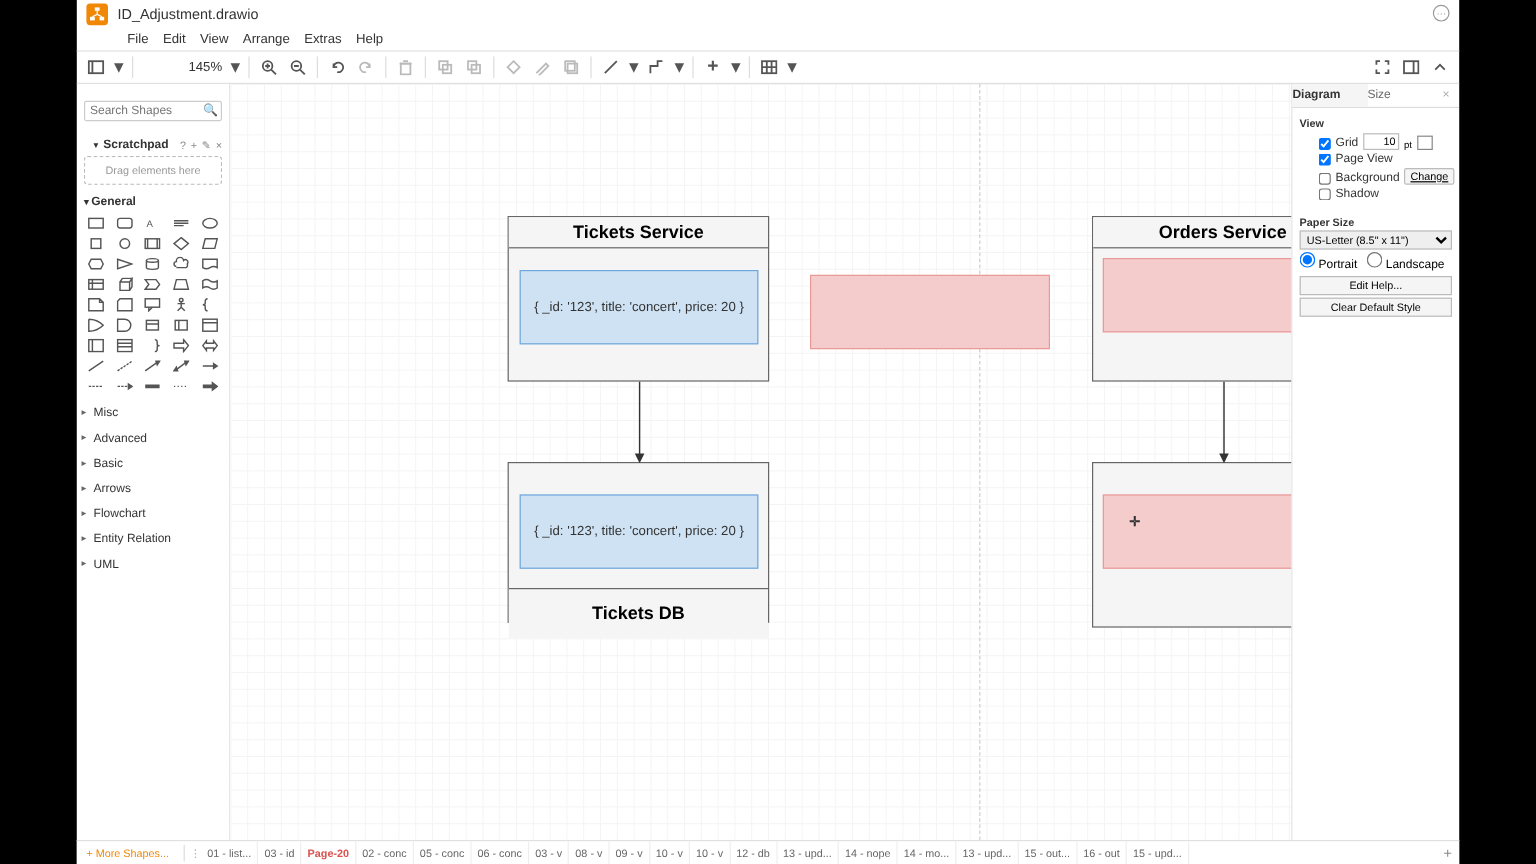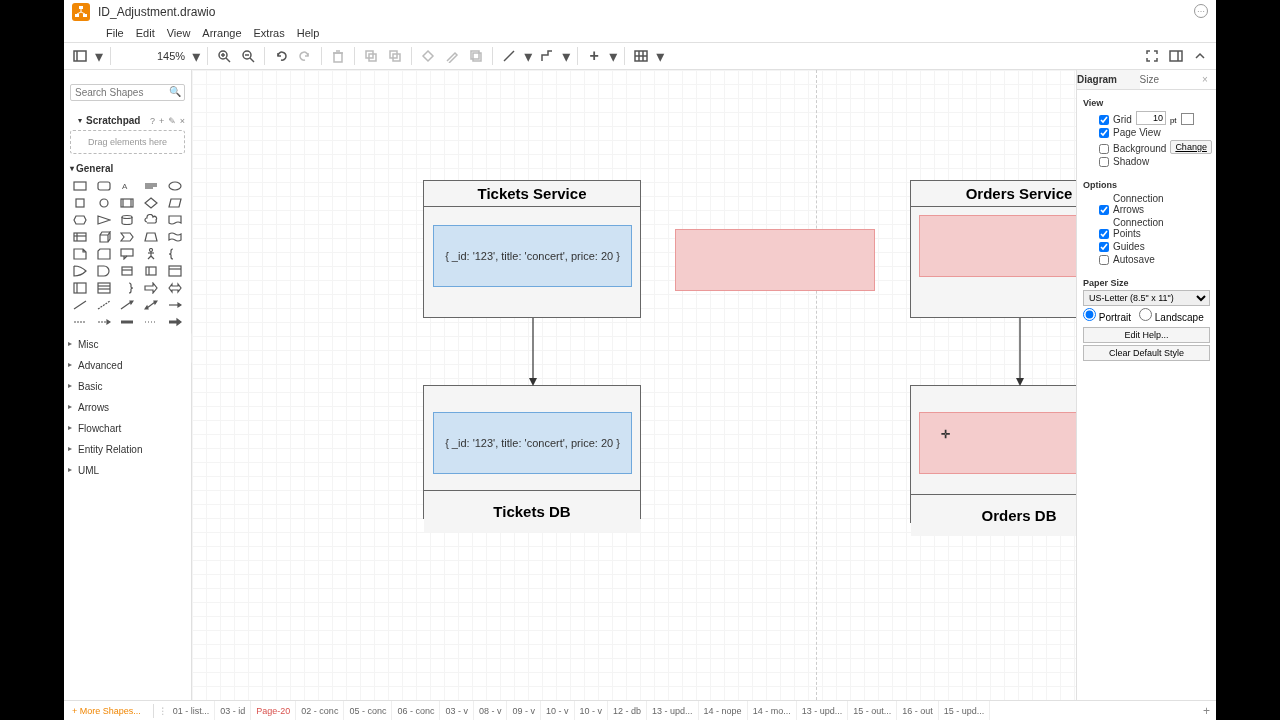--- a/index.html
+++ b/index.html
@@ -77,21 +77,21 @@
 .psel { width:100%; font-size:9px; border:1px solid #bbb; padding:1px;}
 .radio-row { display:flex; gap:8px; padding:2px 0;}
 .fullbtn { width:100%; border:1px solid #bbb; background:#f5f5f5; font-size:9px; padding:2px 0; margin-top:2px; cursor:pointer;}
 
 
 .footer { height:20px; border-top:1px solid #e0e0e0; display:flex; align-items:center; font-size:9px; color:#666; background:#fff;}
 .more-shapes { color:#f08705; padding:0 8px; cursor:pointer;}
 .footer .vsep { width:1px; height:14px; background:#ddd; margin:0 4px;}
 .pages { flex:1; display:flex; align-items:flex-start; overflow:hidden; gap:0;}
 .ptab { padding:0 5px; height:20px; display:flex; align-items:center; cursor:pointer; white-space:nowrap; border-right:1px solid #eee;}
-.ptab.active { color:#d9534f; font-weight:normal;}
+.ptab.active { color:#d9534f; font-weight:bold;}
 .addpage { padding:0 6px; color:#888; cursor:pointer; font-size:12px;}
 .drag-handle { width:10px; display:flex; align-items:center; justify-content:center; color:#aaa; cursor:move;}
 
 .shapes-scroll { overflow:hidden; }
 .left-mid { flex:0 0 3px; position:relative;}
 .left-mid::after{content:""; position:absolute; right:-3px; top:50%; width:3px; height:30px; background:#e8e8e8; border-radius:2px;}
 </style>
 </head>
 <body>
 
@@ -549,21 +549,20 @@
         <div class="box" style="left:231px; top:315px; width:218px; height:134px;">
           <div style="height:calc(100% - 28px)"></div>
           <div class="box-footer">Tickets DB</div>
         </div>
         <div class="inner-blue" style="left:241px; top:342px; width:199px; height:62px;">
           <span>{ _id: '123', title: 'concert', price: 20 }</span>
         </div>
 
         <div class="box" style="left:718px; top:315px; width:218px; height:138px;">
           <div style="height:calc(100% - 28px)"></div>
-          <div class="box-footer">Orders DB</div>
         </div>
         <div class="inner-pink" style="left:727px; top:342px; width:200px; height:62px;"></div>
         <div class="plus-cursor" style="left:749px; top:358px;">✛</div>
 
         <svg class="arrow" style="left:336px; top:248px; width:10px; height:70px;" viewBox="0 0 10 70">
           <line x1="5" y1="0" x2="5" y2="62" stroke="#333" stroke-width="1.2"></line>
           <path d="M5 68 L1 60 L9 60 Z" fill="#333"></path>
         </svg>
         <svg class="arrow" style="left:823px; top:248px; width:10px; height:70px;" viewBox="0 0 10 70">
           <line x1="5" y1="0" x2="5" y2="62" stroke="#333" stroke-width="1.2"></line>
@@ -592,39 +591,20 @@
             <label>Page View</label>
           </div>
         <div class="rrow">
             <input type="checkbox" style="">
             <label>Background</label>
             <button class="rbtn">Change</button>
           </div>
         <div class="rrow">
             <input type="checkbox" style="">
             <label>Shadow</label>
-          </div>
-      </div>
-      <div class="rgroup">
-        <div class="rheading">Options</div>
-        <div class="rrow">
-            <input type="checkbox" checked="" style="">
-            <label>Connection Arrows</label>
-          </div>
-        <div class="rrow">
-            <input type="checkbox" checked="" style="">
-            <label>Connection Points</label>
-          </div>
-        <div class="rrow">
-            <input type="checkbox" checked="" style="">
-            <label>Guides</label>
-          </div>
-        <div class="rrow">
-            <input type="checkbox" style="">
-            <label>Autosave</label>
           </div>
       </div>
       <div class="rgroup">
         <div class="rheading">Paper Size</div>
         <select class="psel"><option>US-Letter (8.5" x 11")</option></select>
         <div class="radio-row">
           <label><input type="radio" name="o" checked="" style=""> <span>Portrait</span></label>
           <label><input type="radio" name="o" style=""> <span>Landscape</span></label>
         </div>
         <button class="fullbtn">Edit Help...</button>

